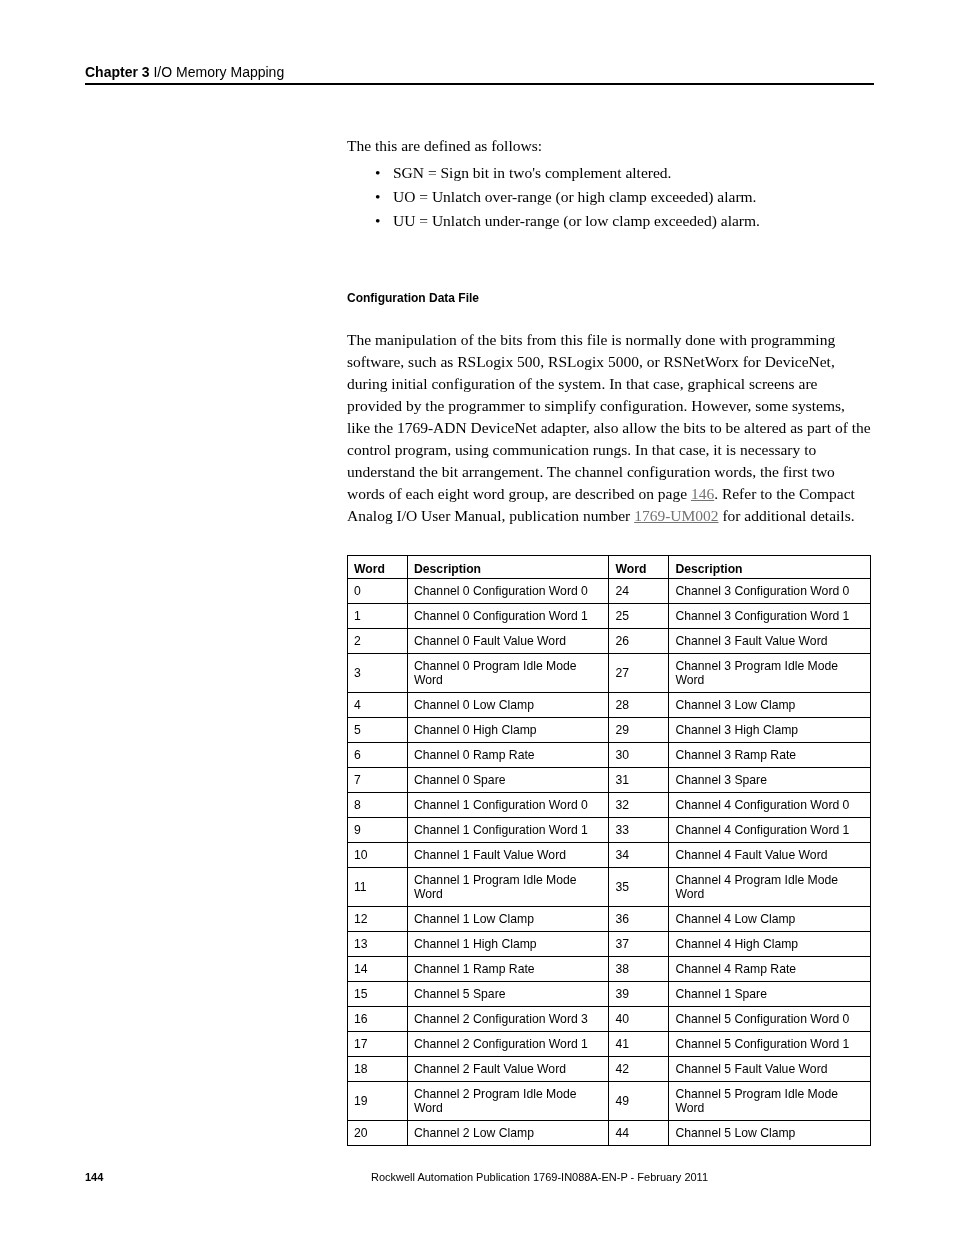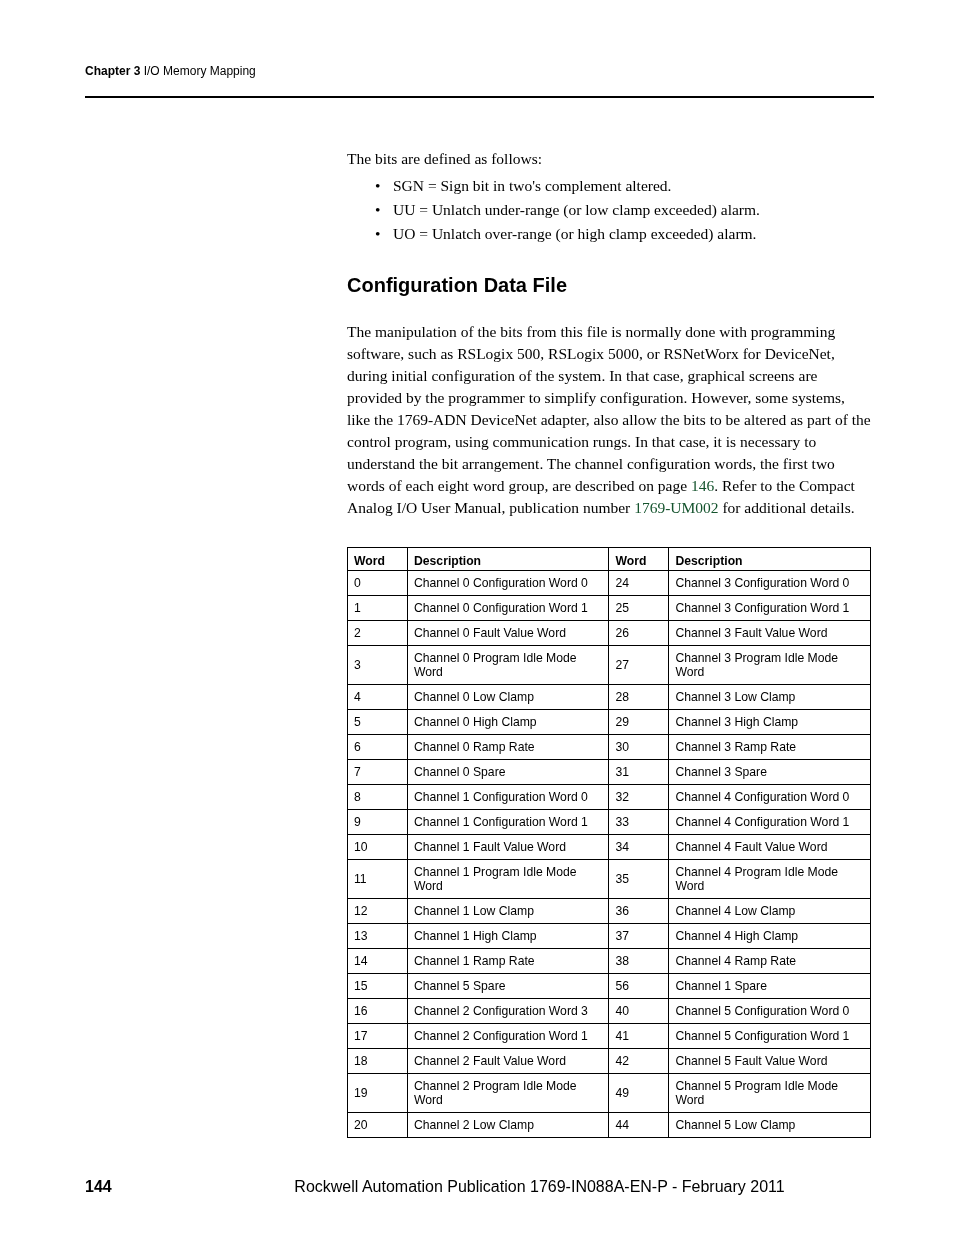--- a/index.html
+++ b/index.html
@@ -14,22 +14,22 @@
   }
   .page {
     padding: 64px 80px 0 85px;
     box-sizing: border-box;
     width: 100%;
     height: 100%;
     position: relative;
   }
   .header-line {
     font-family: Arial, Helvetica, sans-serif;
-    font-size: 12px;
-    padding-bottom: 18px;
+    font-size: 14px;
+    padding-bottom: 3px;
     border-bottom: 2px solid #000;
     margin-bottom: 50px;
   }
   .header-line .bold {
     font-weight: bold;
   }
   .content-col {
     margin-left: 262px;
     width: 524px;
   }
@@ -52,31 +52,32 @@
   }
   ul.bullets li::before {
     content: "•";
     position: absolute;
     left: -18px;
     top: 0;
   }
   .section-heading {
     font-family: Arial, Helvetica, sans-serif;
     font-weight: bold;
-    font-size: 20px;
-    margin: 28px 0 24px 0;
+    font-size: 12px;
+    margin: 58px 0 24px 0;
   }
   .para {
     font-family: Georgia, 'Times New Roman', serif;
     font-size: 15.5px;
     line-height: 1.42;
     margin: 0;
   }
   .link {
-    color: #14532d;
+    color: #737373;
+    text-decoration: underline;
     cursor: pointer;
   }
   table.word-table {
     border-collapse: collapse;
     width: 100%;
     margin-top: 28px;
     font-family: Arial, Helvetica, sans-serif;
     font-size: 12.2px;
   }
   table.word-table th {
@@ -97,25 +98,25 @@
     width: 50px;
   }
   table.word-table th.col-desc,
   table.word-table td.col-desc {
     border-left: 1px solid #000;
     border-right: 1px solid #000;
   }
   table.word-table th.col-desc { width: 210px; }
   .footer {
     position: absolute;
-    bottom: 39px;
+    bottom: 52px;
     left: 85px;
     right: 80px;
     font-family: Arial, Helvetica, sans-serif;
-    font-size: 16px;
+    font-size: 11px;
   }
   .footer .page-num {
     font-weight: bold;
     float: left;
   }
   .footer .pub {
     text-align: center;
     margin-left: 120px;
   }
 </style>
@@ -124,26 +125,26 @@
 
 <div class="page">
 
   <div class="header-line">
     <span class="bold">Chapter 3</span>
     <span>I/O Memory Mapping</span>
   </div>
 
   <div class="content-col">
 
-    <p class="body-text">The bits are defined as follows:</p>
+    <p class="body-text">The this are defined as follows:</p>
 
     <ul class="bullets">
       <li>SGN = Sign bit in two's complement altered.</li>
+      <li>UO = Unlatch over-range (or high clamp exceeded) alarm.</li>
       <li>UU = Unlatch under-range (or low clamp exceeded) alarm.</li>
-      <li>UO = Unlatch over-range (or high clamp exceeded) alarm.</li>
     </ul>
 
     <h2 class="section-heading">Configuration Data File</h2>
 
     <p class="para">
       <span>The manipulation of the bits from this file is normally done with programming software, such as RSLogix 500, RSLogix 5000, or RSNetWorx for DeviceNet, during initial configuration of the system. In that case, graphical screens are provided by the programmer to simplify configuration. However, some systems, like the 1769-ADN DeviceNet adapter, also allow the bits to be altered as part of the control program, using communication rungs. In that case, it is necessary to understand the bit arrangement. The channel configuration words, the first two words of each eight word group, are described on page </span><a class="link">146</a><span>. Refer to the Compact Analog I/O User Manual, publication number </span><a class="link">1769-UM002</a><span> for additional details.</span>
     </p>
 
     <table class="word-table">
       <thead>
@@ -241,21 +242,21 @@
           </tr>
           <tr>
             <td class="col-word">14</td>
             <td class="col-desc">Channel 1 Ramp Rate</td>
             <td class="col-word">38</td>
             <td class="col-desc">Channel 4 Ramp Rate</td>
           </tr>
           <tr>
             <td class="col-word">15</td>
             <td class="col-desc">Channel 5 Spare</td>
-            <td class="col-word">56</td>
+            <td class="col-word">39</td>
             <td class="col-desc">Channel 1 Spare</td>
           </tr>
           <tr>
             <td class="col-word">16</td>
             <td class="col-desc">Channel 2 Configuration Word 3</td>
             <td class="col-word">40</td>
             <td class="col-desc">Channel 5 Configuration Word 0</td>
           </tr>
           <tr>
             <td class="col-word">17</td>

